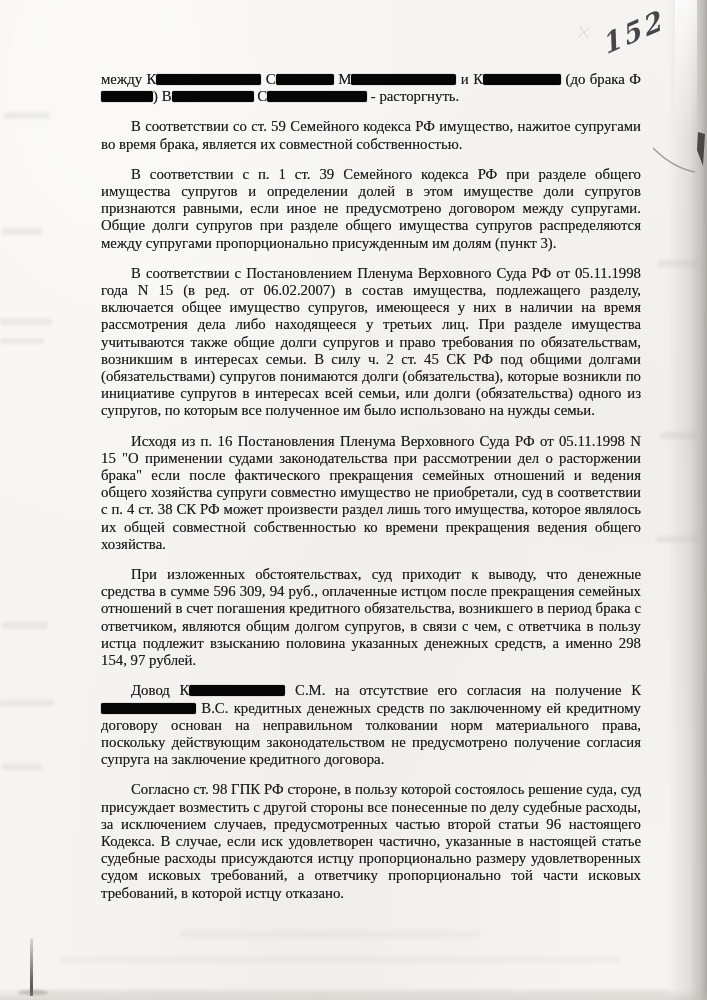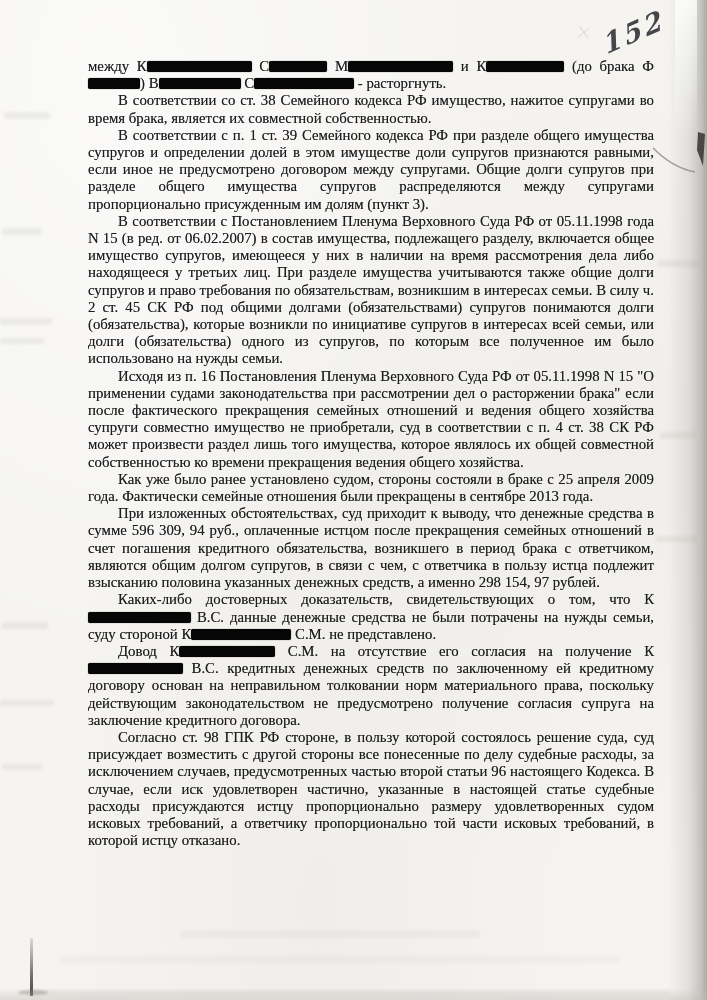--- a/index.html
+++ b/index.html
@@ -66,48 +66,46 @@
     opacity: .6;
   }
   
   .document-text {
     position: absolute; left: 88px; top: 58px; width: 566px;
     font-size: 14.8px; line-height: 17.2px;
     color: var(--text, #1d1d1f);
     text-align: justify;
     text-shadow: 0 0 .5px rgba(29,29,31,.6);
   }
-  .document-text p { margin: 0; text-indent: 30px; }
+  .document-text p { margin: 13px; text-indent: 30px; }
   .document-text p.no-indent { text-indent: 0; }
   .redaction {
     display: inline-block;
     height: 11px;
     background: var(--redact, #060606);
     border-radius: 2px;
     position: relative; top: 1px;
     box-shadow: 0 0 1px rgba(0,0,0,.8);
   }
 </style>
 </head>
 <body>
 
 <div class="scan-page">
 
   <div class="pencil-smudge"></div>
   <div class="handwritten-number">152</div>
 
   <div class="document-text">
       <p class="no-indent">между К<span class="redaction" style="width: 105px;"></span> С<span class="redaction" style="width: 58px;"></span> М<span class="redaction" style="width: 105px;"></span> и К<span class="redaction" style="width: 78px;"></span> (до брака Ф<span class="redaction" style="width: 52px;"></span>) В<span class="redaction" style="width: 82px;"></span> С<span class="redaction" style="width: 100px;"></span> - расторгнуть.</p>
-      <p>В соответствии со ст. 38 Семейного кодекса РФ имущество, нажитое супругами во время брака, является их совместной собственностью.</p>
+      <p>В соответствии со ст. 59 Семейного кодекса РФ имущество, нажитое супругами во время брака, является их совместной собственностью.</p>
       <p>В соответствии с п. 1 ст. 39 Семейного кодекса РФ при разделе общего имущества супругов и определении долей в этом имуществе доли супругов признаются равными, если иное не предусмотрено договором между супругами. Общие долги супругов при разделе общего имущества супругов распределяются между супругами пропорционально присужденным им долям (пункт 3).</p>
       <p>В соответствии с Постановлением Пленума Верховного Суда РФ от 05.11.1998 года N 15 (в ред. от 06.02.2007) в состав имущества, подлежащего разделу, включается общее имущество супругов, имеющееся у них в наличии на время рассмотрения дела либо находящееся у третьих лиц. При разделе имущества учитываются также общие долги супругов и право требования по обязательствам, возникшим в интересах семьи. В силу ч. 2 ст. 45 СК РФ под общими долгами (обязательствами) супругов понимаются долги (обязательства), которые возникли по инициативе супругов в интересах всей семьи, или долги (обязательства) одного из супругов, по которым все полученное им было использовано на нужды семьи.</p>
       <p>Исходя из п. 16 Постановления Пленума Верховного Суда РФ от 05.11.1998 N 15 "О применении судами законодательства при рассмотрении дел о расторжении брака" если после фактического прекращения семейных отношений и ведения общего хозяйства супруги совместно имущество не приобретали, суд в соответствии с п. 4 ст. 38 СК РФ может произвести раздел лишь того имущества, которое являлось их общей совместной собственностью ко времени прекращения ведения общего хозяйства.</p>
-      <p>Как уже было ранее установлено судом, стороны состояли в браке с 25 апреля 2009 года. Фактически семейные отношения были прекращены в сентябре 2013 года.</p>
       <p>При изложенных обстоятельствах, суд приходит к выводу, что денежные средства в сумме 596 309, 94 руб., оплаченные истцом после прекращения семейных отношений в счет погашения кредитного обязательства, возникшего в период брака с ответчиком, являются общим долгом супругов, в связи с чем, с ответчика в пользу истца подлежит взысканию половина указанных денежных средств, а именно 298 154, 97 рублей.</p>
-      <p>Каких-либо достоверных доказательств, свидетельствующих о том, что К<span class="redaction" style="width: 103px;"></span> В.С. данные денежные средства не были потрачены на нужды семьи, суду стороной К<span class="redaction" style="width: 100px;"></span> С.М. не представлено.</p>
       <p>Довод К<span class="redaction" style="width: 96px;"></span> С.М. на отсутствие его согласия на получение К<span class="redaction" style="width: 95px;"></span> В.С. кредитных денежных средств по заключенному ей кредитному договору основан на неправильном толковании норм материального права, поскольку действующим законодательством не предусмотрено получение согласия супруга на заключение кредитного договора.</p>
       <p>Согласно ст. 98 ГПК РФ стороне, в пользу которой состоялось решение суда, суд присуждает возместить с другой стороны все понесенные по делу судебные расходы, за исключением случаев, предусмотренных частью второй статьи 96 настоящего Кодекса. В случае, если иск удовлетворен частично, указанные в настоящей статье судебные расходы присуждаются истцу пропорционально размеру удовлетворенных судом исковых требований, а ответчику пропорционально той части исковых требований, в которой истцу отказано.</p>
     </div>
 
   <div class="bleed" style="left:4px; top:112px; width:46px; height:7px;"></div>
   <div class="bleed" style="left:2px; top:228px; width:40px; height:7px;"></div>
   <div class="bleed" style="left:0px; top:318px; width:52px; height:7px;"></div>
   <div class="bleed" style="left:0px; top:338px; width:44px; height:6px;"></div>
   <div class="bleed" style="left:2px; top:622px; width:46px; height:7px;"></div>
   <div class="bleed" style="left:0px; top:700px; width:54px; height:6px;"></div>

